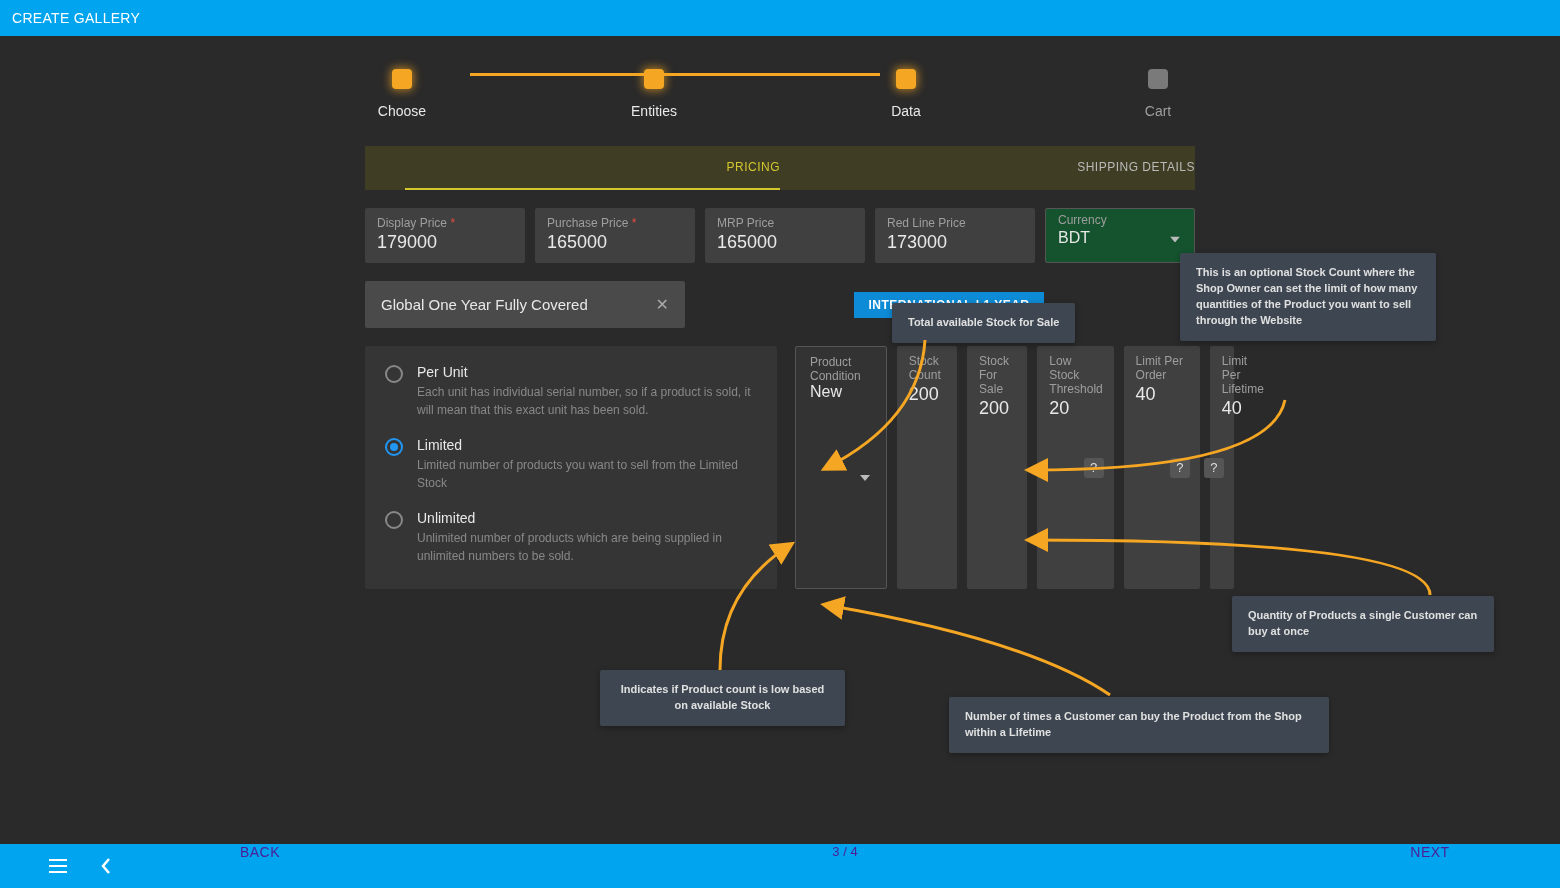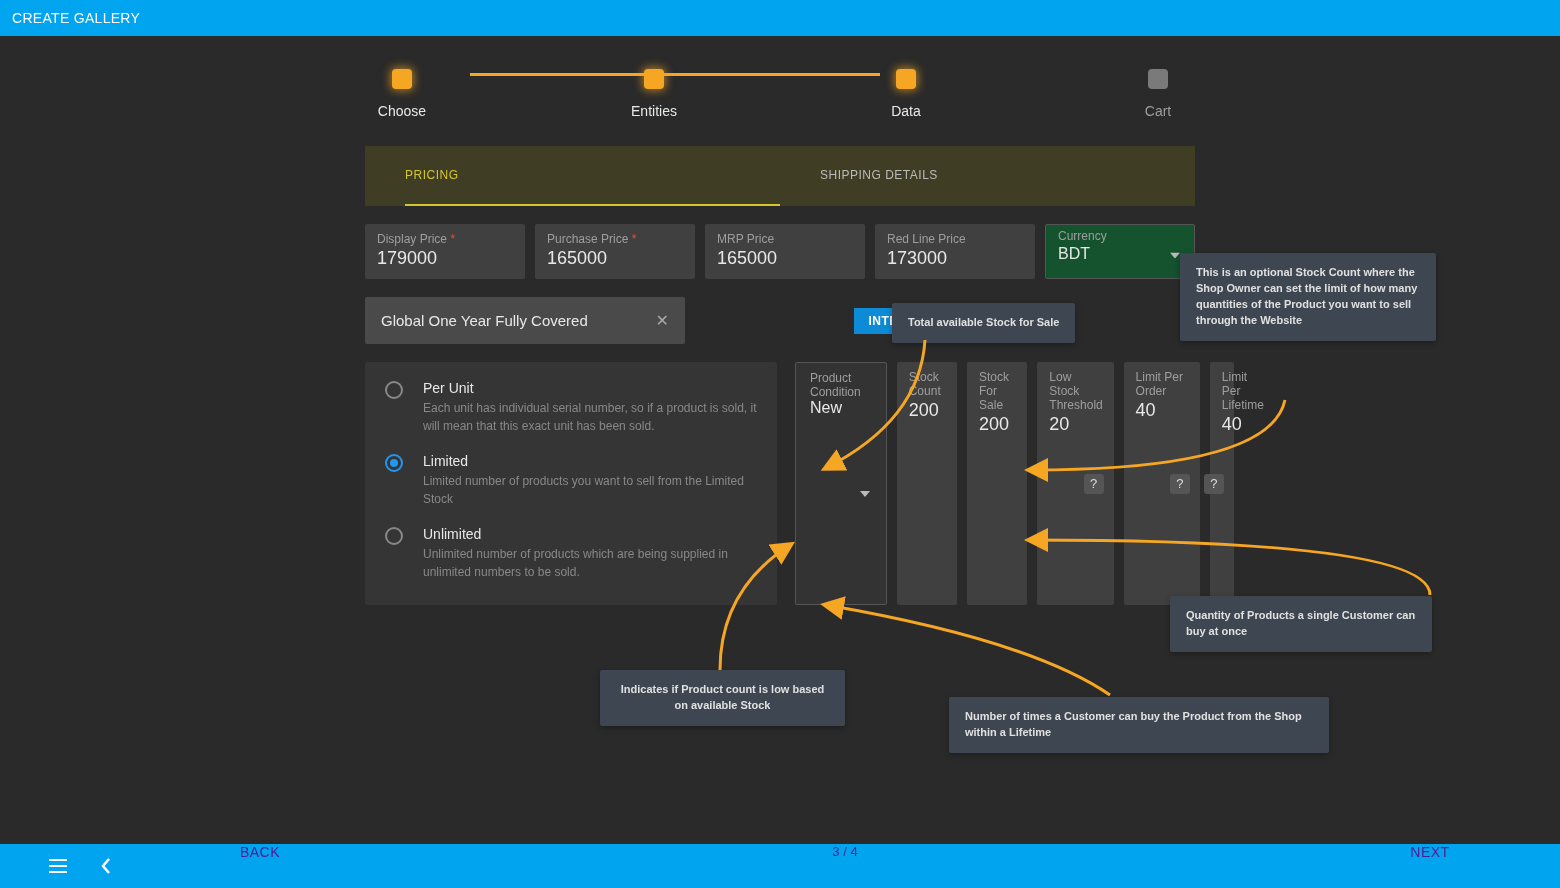--- a/index.html
+++ b/index.html
@@ -45,21 +45,21 @@
   .step .lbl{margin-top:14px;font-size:14px;color:var(--text-dim);}
   .step.active .lbl{color:#e8e8e8;}
   .bar{
     position:absolute;top:9px;height:3px;background:var(--orange);
   }
   
   .tabbar{
     width:830px;margin:22px auto 0;display:flex;background:#3f3d24;
   }
   .tabbar .tab{
-    flex:1;text-align:left;padding:22px 0;font-size:12px;
+    flex:1;text-align:right;padding:14px 0;font-size:12px;
     letter-spacing:.5px;color:#bababa;cursor:pointer;border-bottom:2px solid transparent;margin-left:40px;
   }
   .tabbar .tab.active{color:var(--yellow);border-bottom:2px solid var(--yellow);}
   
   .content{width:830px;margin:0 auto;padding-top:18px;}
   .row-fields{display:flex;gap:10px;margin-bottom:18px;}
   .field{
     background:var(--panel2);padding:8px 12px 10px;border-radius:2px;
     flex:1;min-width:0;
   }
@@ -84,21 +84,21 @@
   .badge{
     background:#0d8bd6;color:#fff;font-size:12px;font-weight:600;
     padding:6px 14px;letter-spacing:.5px;
   }
   
   .two-col{display:flex;gap:18px;}
   .stock-panel{
     background:var(--panel);flex:0 0 412px;padding:18px 20px 24px;border-radius:2px;
   }
   .stock-panel .title{color:#ccc;font-size:15px;margin-bottom:18px;}
-  .radio-item{display:flex;gap:20px;margin-bottom:18px;}
+  .radio-item{display:flex;gap:14px;margin-bottom:18px;}
   .radio{
     width:18px;height:18px;border-radius:50%;border:2px solid #888;flex-shrink:0;
     margin-top:1px;display:flex;align-items:center;justify-content:center;cursor:pointer;
   }
   .radio.checked{border-color:#2196f3;}
   .radio.checked::after{content:"";width:8px;height:8px;border-radius:50%;background:#2196f3;}
   .radio-body .h{font-size:14px;color:#e8e8e8;}
   .radio-body .d{font-size:12px;color:var(--text-dim2);margin-top:3px;line-height:1.5;}
   .right-col{flex:1;display:flex;flex-direction:row;gap:10px;}
   .right-row{display:flex;gap:10px;}
@@ -271,21 +271,21 @@
       </div>
 
     </div>
   </div>
 
 </div>
 
 <div class="callout" style="left:892px;top:303px;">Total available Stock for Sale</div>
 <div class="callout" style="left:1180px;top:253px;width:256px;">This is an optional Stock Count where the Shop Owner can set the limit of how many quantities of the Product you want to sell through the Website</div>
 <div class="callout" style="left:600px;top:670px;width:245px;text-align:center">Indicates if Product count is low based on available Stock</div>
-<div class="callout" style="left:1170px;top:596px;width:262px;">Quantity of Products a single Customer can buy at once</div>
+<div class="callout" style="left:1232px;top:596px;width:262px;">Quantity of Products a single Customer can buy at once</div>
 <div class="callout" style="left:949px;top:697px;width:380px;">Number of times a Customer can buy the Product from the Shop within a Lifetime</div>
 
 <svg class="overlay" width="1560" height="888">
   <defs>
     <marker id="arr" markerWidth="8" markerHeight="8" refX="6" refY="4" orient="auto">
       <path d="M0,0 L8,4 L0,8 z" fill="#f5a623"></path>
     </marker>
   </defs>
 
   <path d="M 925 340 Q 920 420 826 468" stroke="#f5a623" stroke-width="3" fill="none" marker-end="url(#arr)"></path>

